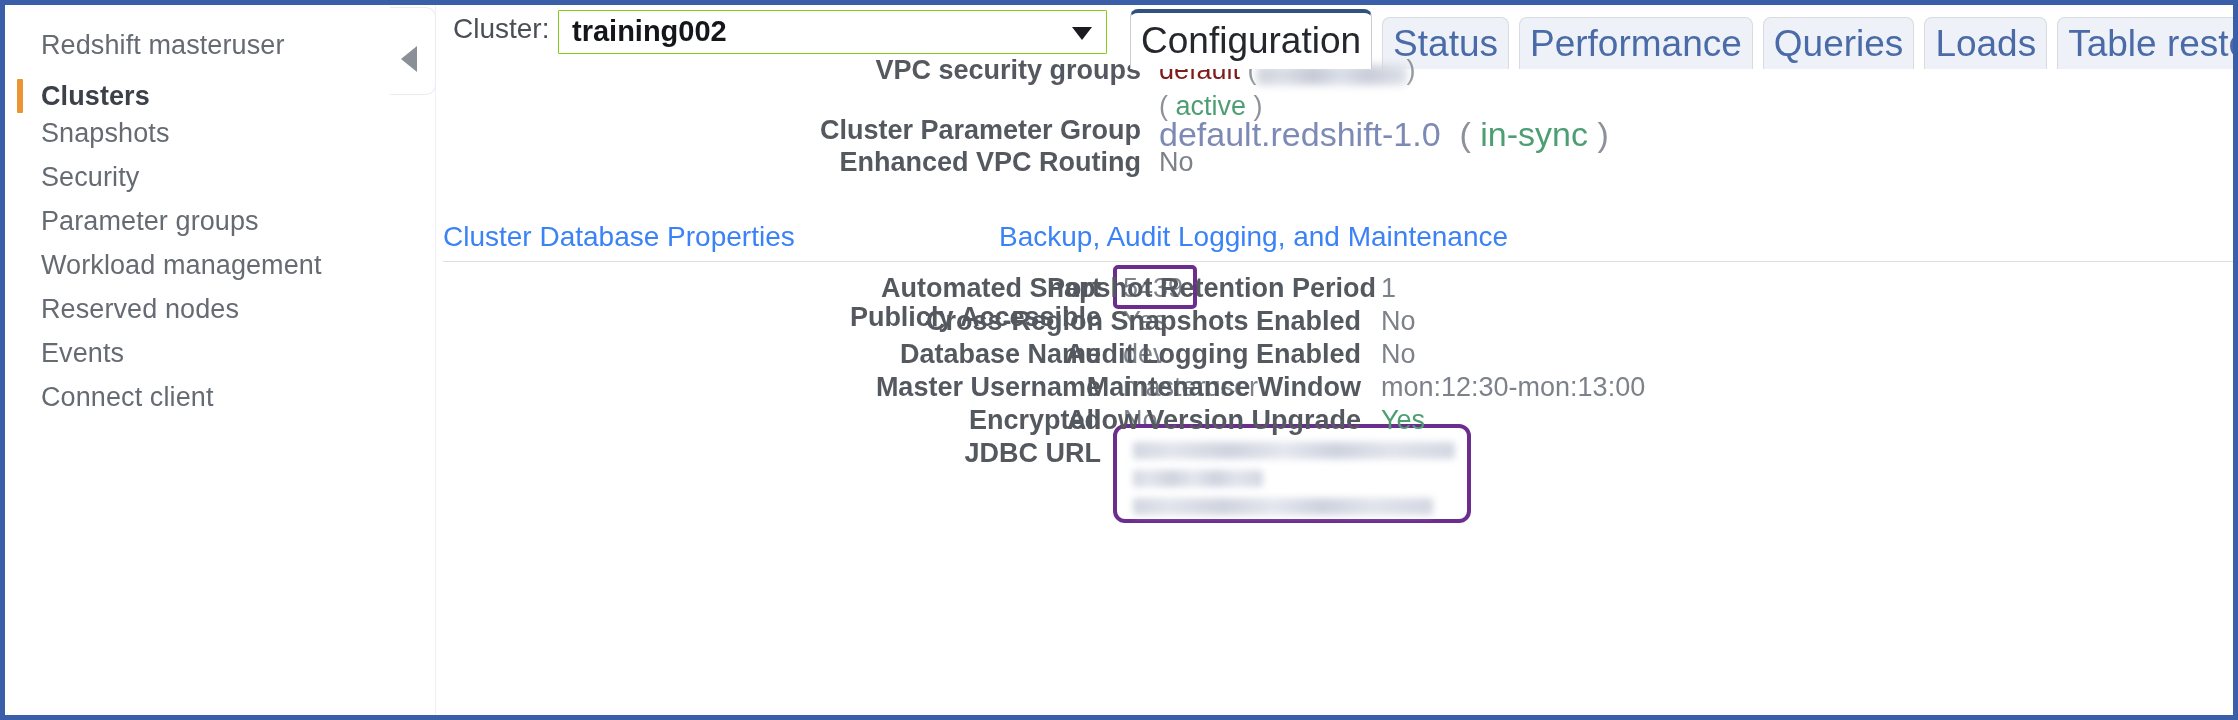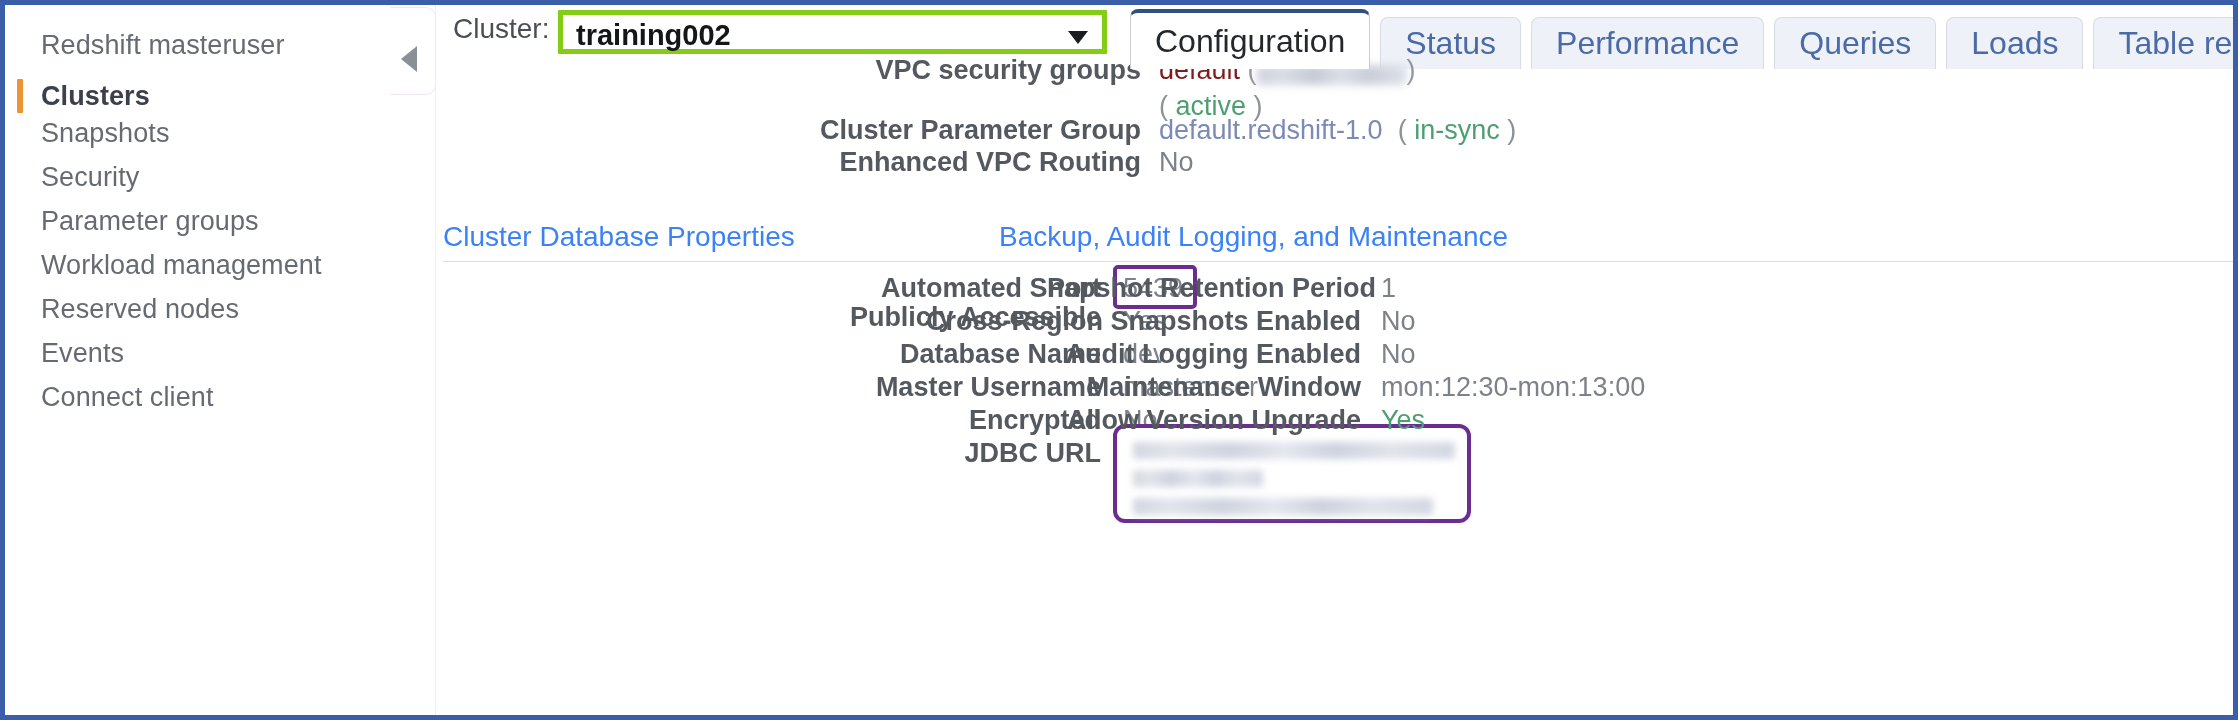--- a/index.html
+++ b/index.html
@@ -93,21 +93,21 @@
     font-size: 28px;
     color: #4a4f57;
     white-space: nowrap;
   }
   #cluster-select {
     position: absolute;
     left: 553px;
     top: 5px;
     width: 549px;
     height: 44px;
-    border: 5px solid #84cc16;
+    border: 1px solid #84cc16;
     background: #ffffff;
     box-sizing: border-box;
     border-radius: 1px;
   }
   #cluster-select-value {
     position: absolute;
     left: 13px;
     top: 4px;
     font-size: 29px;
     font-weight: bold;
@@ -130,30 +130,30 @@
     left: 1125px;
     top: 6px;
     height: 58px;
     display: flex;
     align-items: flex-end;
   }
   .tab {
     position: relative;
     height: 52px;
     margin-right: 10px;
-    padding: 0 24px;
+    padding: 0 10px;
     display: flex;
     align-items: center;
     justify-content: center;
     box-sizing: border-box;
     border: 1px solid #d8dbe0;
     border-bottom: none;
     border-radius: 8px 8px 0 0;
     background: #eef2f8;
-    font-size: 32px;
+    font-size: 37px;
     color: #4a6ba8;
     white-space: nowrap;
   }
   .tab.active {
     background: #ffffff;
     color: #24272c;
     border-color: #c9ccd2;
     border-top: 4px solid #31527f;
     height: 60px;
     z-index: 3;
@@ -310,21 +310,21 @@
     <div style="position:absolute; top:-14px; left:718px; white-space:nowrap;">
       <span style="font-size:27px; color:#7f1d1d;">default</span><span style="font-size:27px; color:#8d9199;">&nbsp;(</span><span class="redact" style="width:150px;height:20px;"></span><span style="font-size:27px; color:#8d9199;">)</span>
     </div>
     <div style="position:absolute; top:22px; left:718px; font-size:27px; white-space:nowrap;">
       <span class="paren">(&nbsp;</span><span style="color:#4d9e72;">active</span><span class="paren">&nbsp;)</span>
     </div>
 
     <div class="kv-row" style="top:46px; left:0; width:740px;">
       <div class="kv-label" style="width:700px;">Cluster Parameter Group</div>
     </div>
-    <div style="position:absolute; top:46px; left:718px; font-size:27px; white-space:nowrap;">
+    <div style="position:absolute; top:46px; left:718px; font-size:34px; white-space:nowrap;">
       <span style="color:#7c8ab5;">default.redshift-1.0</span><span class="paren">&nbsp;&nbsp;(&nbsp;</span><span style="color:#4d9e72;">in-sync</span><span class="paren">&nbsp;)</span>
     </div>
 
     <div class="kv-row" style="top:78px; left:0; width:740px;">
       <div class="kv-label" style="width:700px;">Enhanced VPC Routing</div>
     </div>
     <div style="position:absolute; top:78px; left:718px; font-size:27px; color:#7d828a; white-space:nowrap;">No</div>
 
     <div class="sec-title" style="top:152px; left:2px;">Cluster Database Properties</div>
     <div class="sec-rule" style="top:192px; left:2px; width:950px;"></div>

